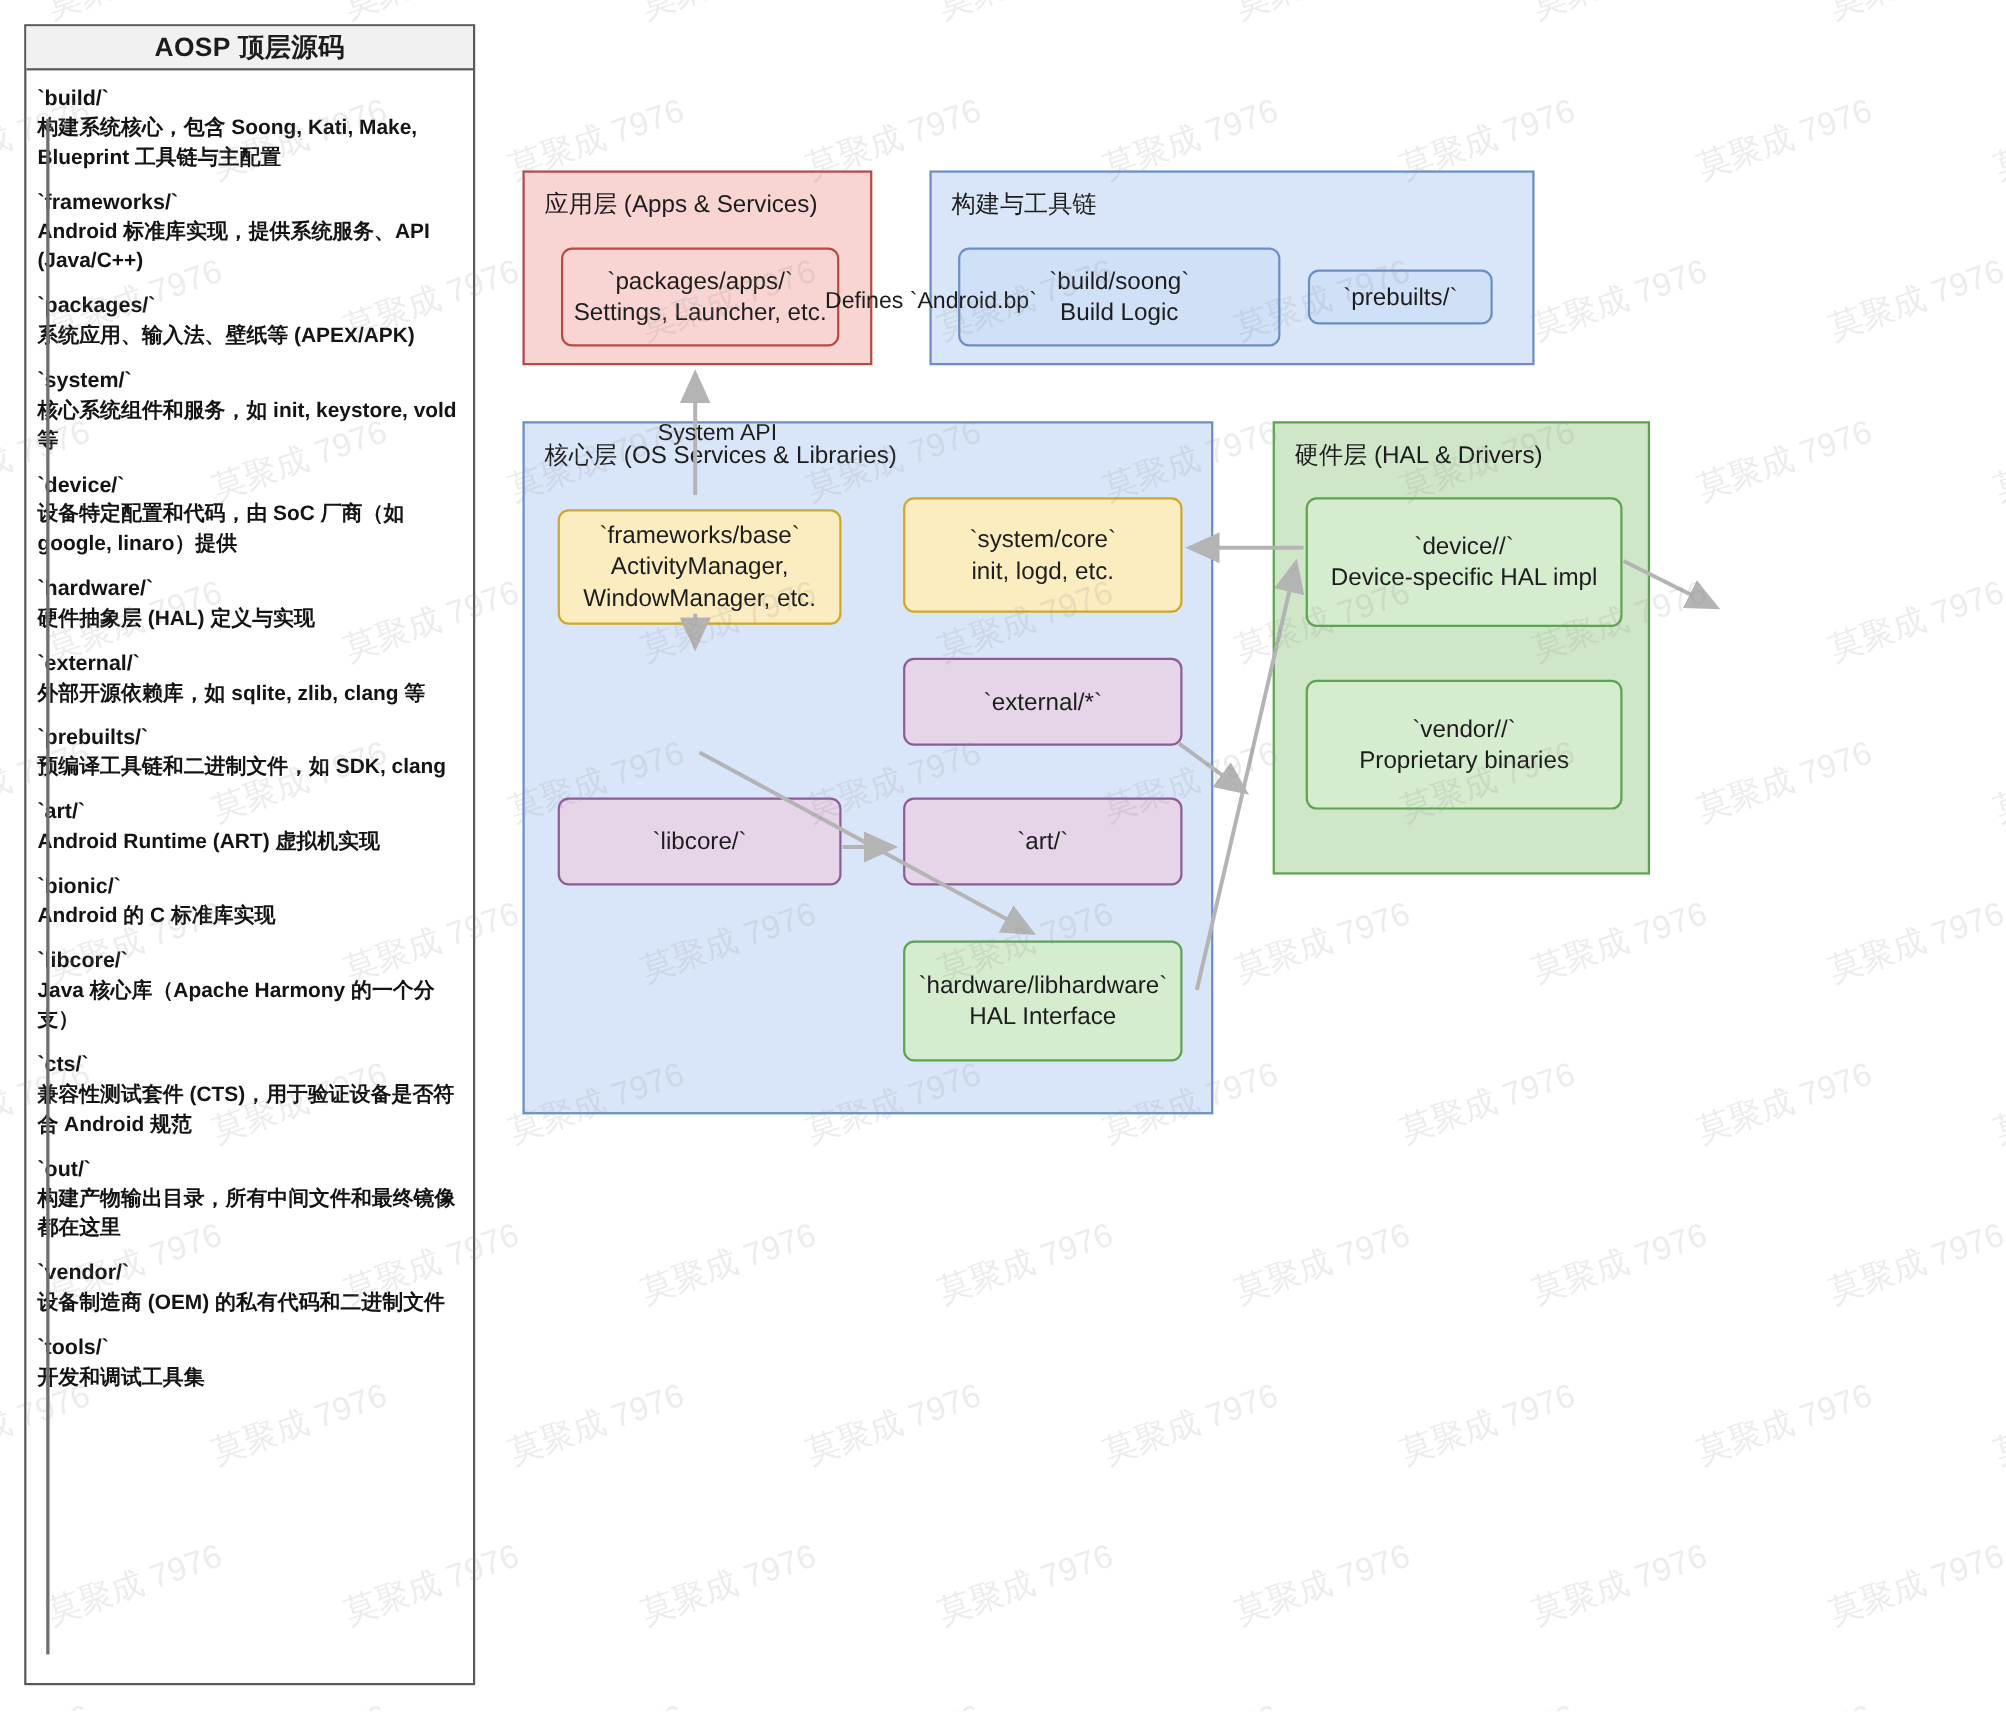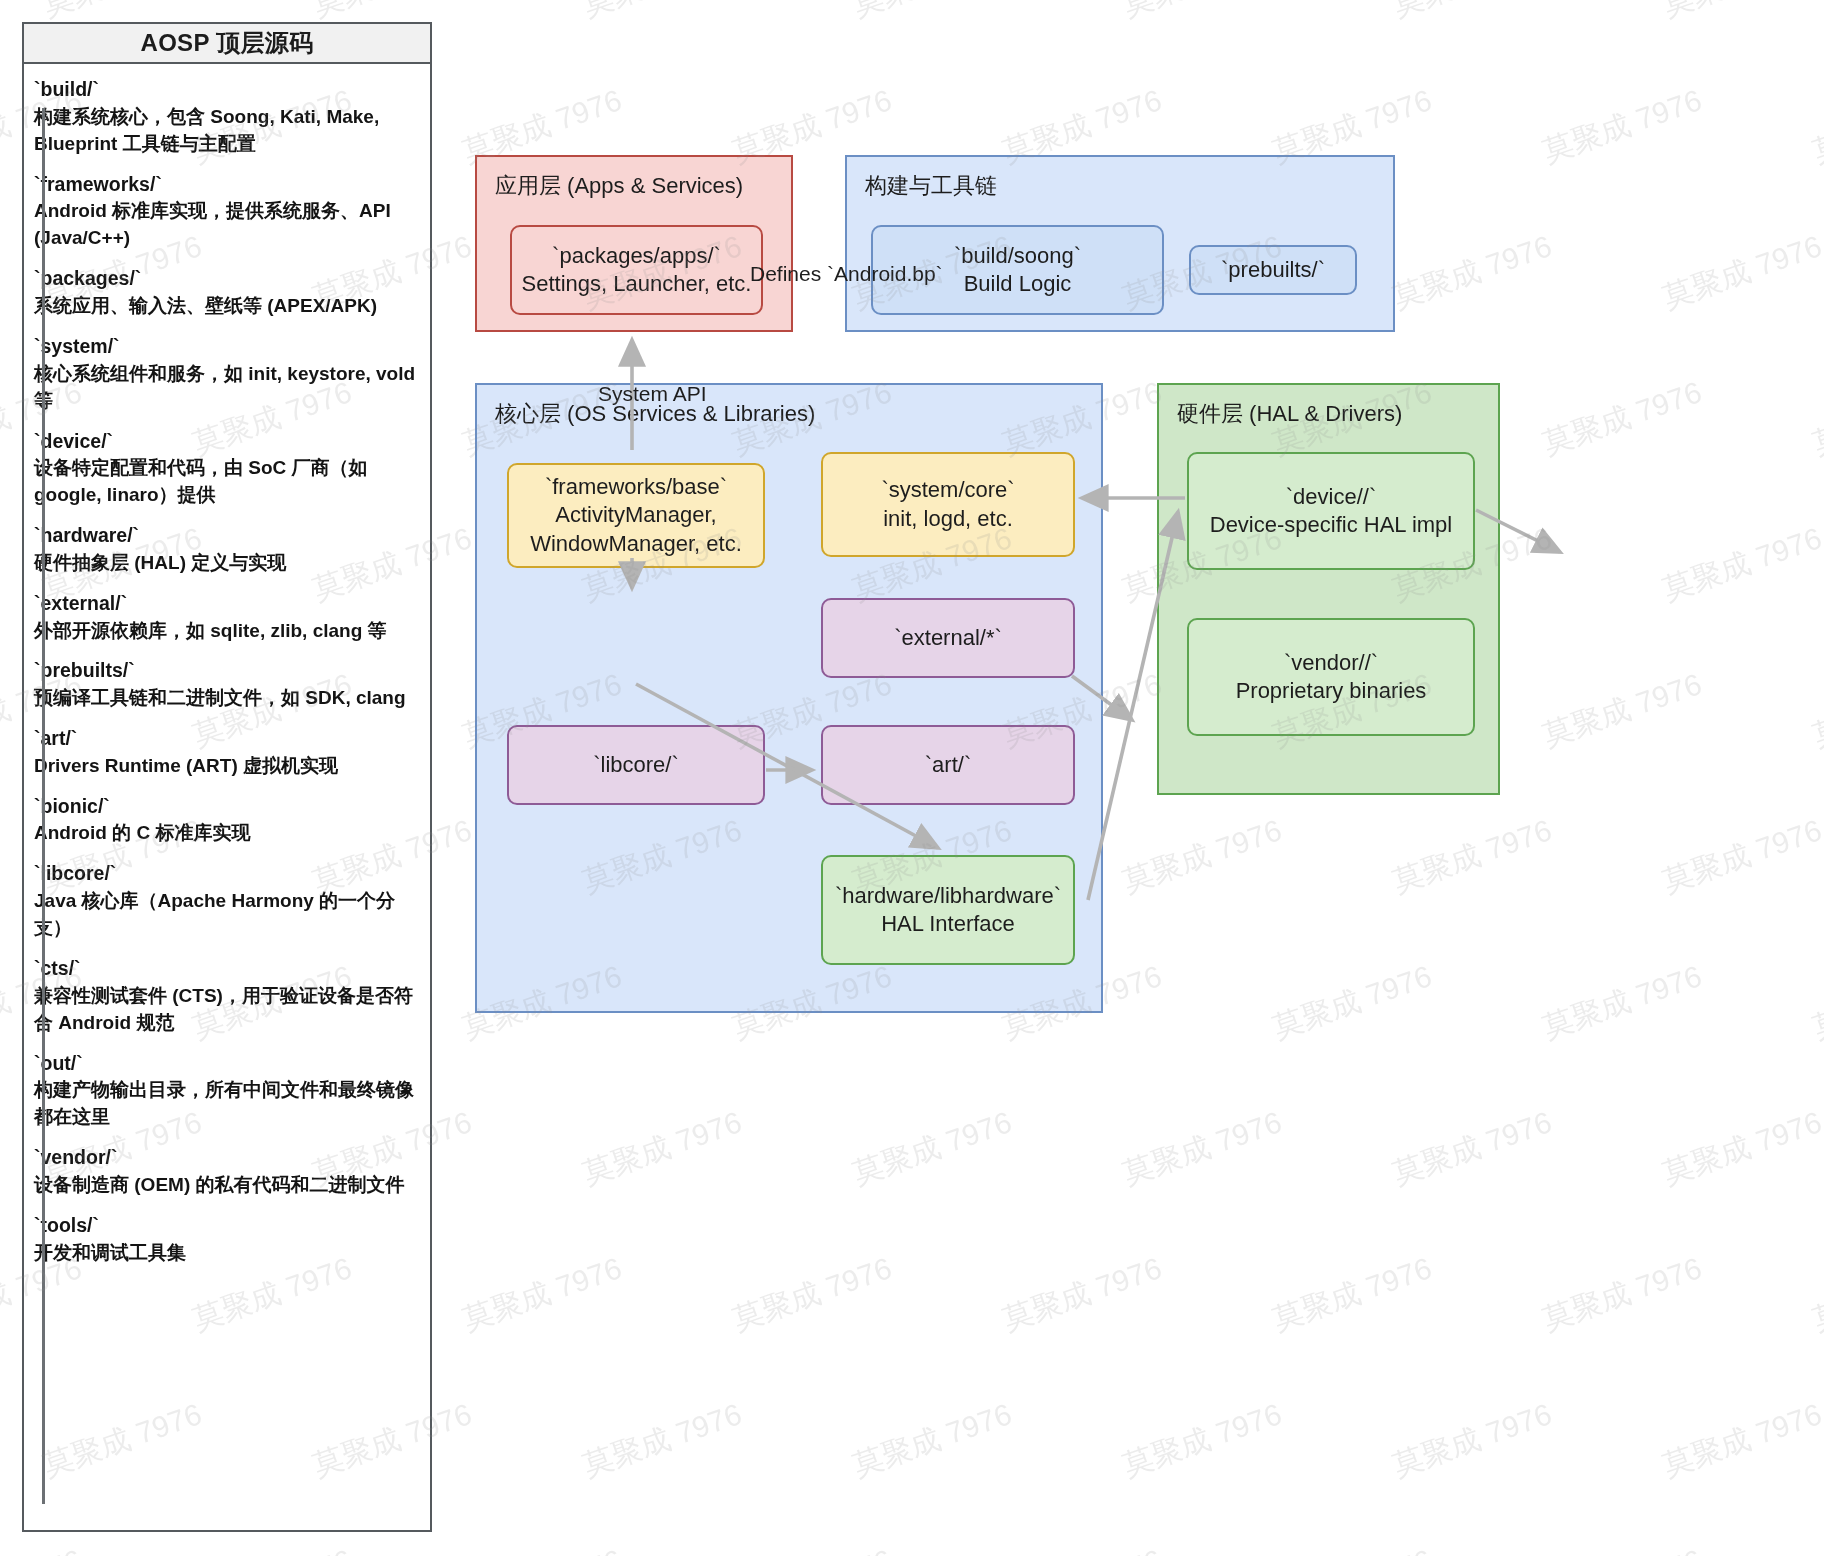--- a/index.html
+++ b/index.html
@@ -178,21 +178,21 @@
           <div class="entry">
             <div class="path">`external/`</div>
             <div class="desc">外部开源依赖库，如 sqlite, zlib, clang 等</div>
           </div>
           <div class="entry">
             <div class="path">`prebuilts/`</div>
             <div class="desc">预编译工具链和二进制文件，如 SDK, clang</div>
           </div>
           <div class="entry">
             <div class="path">`art/`</div>
-            <div class="desc">Drivers Runtime (ART) 虚拟机实现</div>
+            <div class="desc">Android Runtime (ART) 虚拟机实现</div>
           </div>
           <div class="entry">
             <div class="path">`bionic/`</div>
             <div class="desc">Android 的 C 标准库实现</div>
           </div>
           <div class="entry">
             <div class="path">`libcore/`</div>
             <div class="desc">Java 核心库（Apache Harmony 的一个分支）</div>
           </div>
           <div class="entry">

